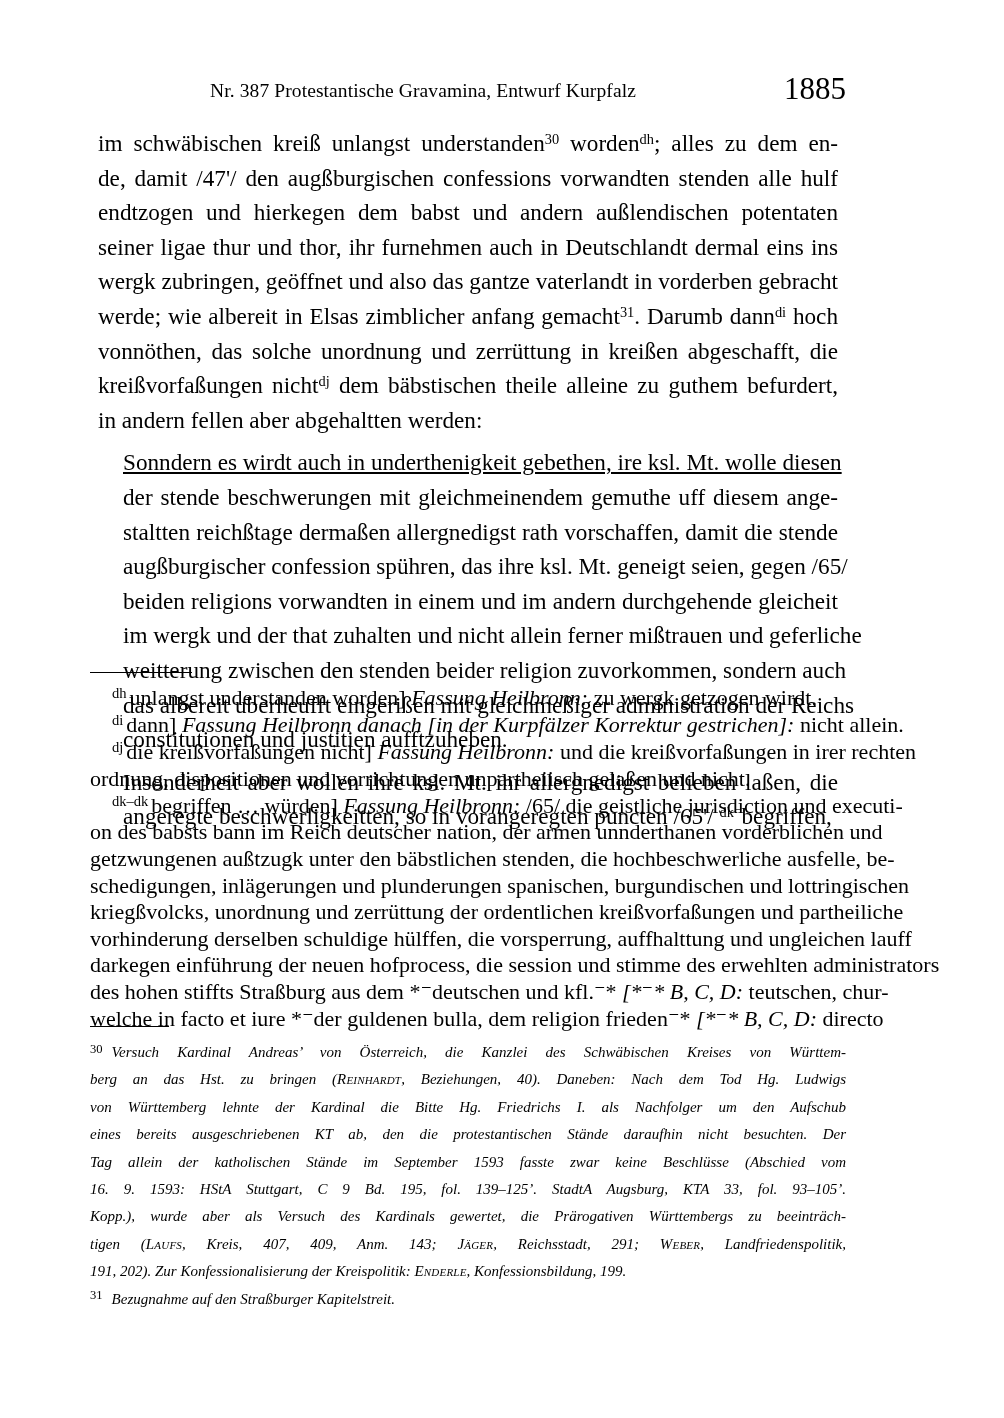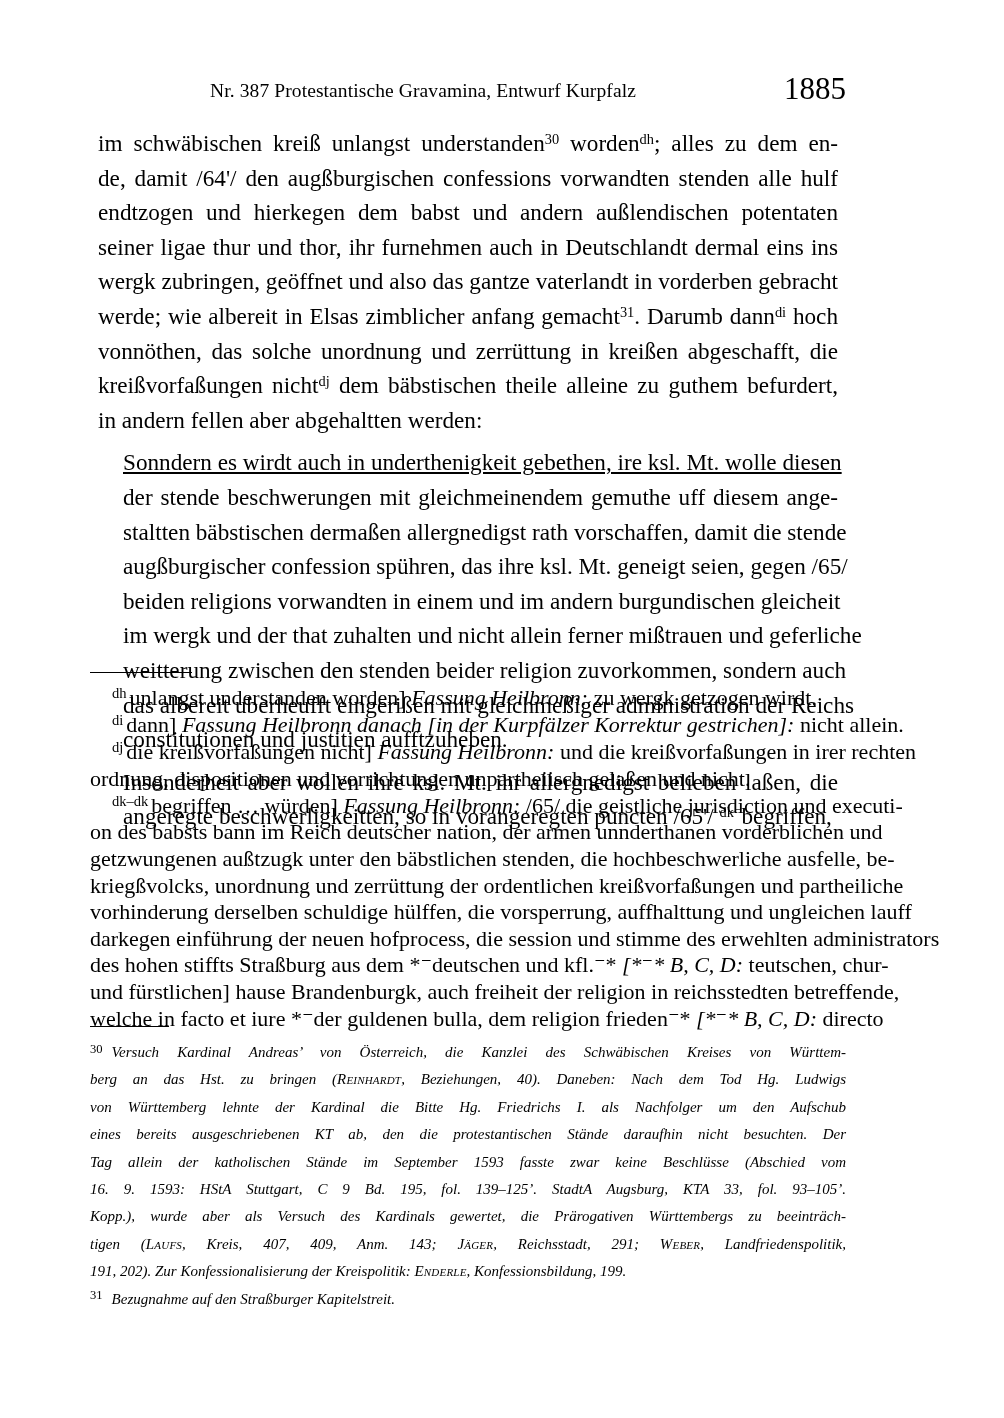--- a/index.html
+++ b/index.html
@@ -176,35 +176,35 @@
 
   <div class="running-head">
     <div class="rh-title">Nr. 387 Protestantische Gravamina, Entwurf Kurpfalz</div>
     <div class="rh-folio">1885</div>
   </div>
 
   <div class="textblock">
     <div class="body-text" id="body-text">
         <p>
           <span class="ln">im schwäbischen kreiß unlangst understanden<sup>30</sup> worden<sup>dh</sup>; alles zu dem en-</span>
-          <span class="ln">de, damit /64'/ den augßburgischen confessions vorwandten stenden alle hulf</span>
+          <span class="ln">de, damit /47'/ den augßburgischen confessions vorwandten stenden alle hulf</span>
           <span class="ln">endtzogen und hierkegen dem babst und andern außlendischen potentaten</span>
           <span class="ln">seiner ligae thur und thor, ihr furnehmen auch in Deutschlandt dermal eins ins</span>
           <span class="ln">wergk zubringen, geöffnet und also das gantze vaterlandt in vorderben gebracht</span>
           <span class="ln">werde; wie albereit in Elsas zimblicher anfang gemacht<sup>31</sup>. Darumb dann<sup>di</sup> hoch</span>
           <span class="ln">vonnöthen, das solche unordnung und zerrüttung in kreißen abgeschafft, die</span>
           <span class="ln">kreißvorfaßungen nicht<sup>dj</sup> dem bäbstischen theile alleine zu guthem befurdert,</span>
           <span class="ln last">in andern fellen aber abgehaltten werden:</span>
         </p>
         <p class="indent">
           <span class="ln" style="text-indent: 25px; text-decoration: underline;">Sonndern es wirdt auch in underthenigkeit gebethen, ire ksl. Mt. wolle diesen</span>
           <span class="ln">der stende beschwerungen mit gleichmeinendem gemuthe uff diesem ange-</span>
-          <span class="ln">staltten bäbstischen dermaßen allergnedigst rath vorschaffen, damit die stende</span>
+          <span class="ln">staltten reichßtage dermaßen allergnedigst rath vorschaffen, damit die stende</span>
           <span class="ln">augßburgischer confession spühren, das ihre ksl. Mt. geneigt seien, gegen /65/</span>
-          <span class="ln">beiden religions vorwandten in einem und im andern burgundischen gleicheit</span>
+          <span class="ln">beiden religions vorwandten in einem und im andern durchgehende gleicheit</span>
           <span class="ln">im wergk und der that zuhalten und nicht allein ferner mißtrauen und geferliche</span>
           <span class="ln">weitterung zwischen den stenden beider religion zuvorkommen, sondern auch</span>
           <span class="ln">das albereit uberheufft eingerißen mit gleichmeßiger administration der Reichs</span>
           <span class="ln last">constitutionen und justitien aufftzuheben.</span>
         </p>
         <p class="indent">
           <span class="ln" style="text-indent: 25px;">Insonderheit aber wollen ihre ksl. Mt. ihr allergnedigst belieben laßen, die</span>
           <span class="ln last">angeregte beschwerligkeitten, so in vorangeregten puncten /65'/ <sup>dk⁻</sup>begriffen,</span>
         </p>
       </div>
@@ -220,25 +220,25 @@
           <span class="jl first last"><span class="marker">di</span><span class="ro">dann] </span><span class="it">Fassung Heilbronn danach [in der Kurpfälzer Korrektur gestrichen]:</span><span class="ro"> nicht allein.</span></span>
         </div>
         <div class="app-entry">
           <span class="jl first"><span class="marker">dj</span><span class="ro">die kreißvorfaßungen nicht] </span><span class="it">Fassung Heilbronn:</span><span class="ro"> und die kreißvorfaßungen in irer rechten</span></span>
           <span class="jl last"><span class="ro">ordnung, dispositionen und vorrichtungen unpartheiisch gelaßen und nicht.</span></span>
         </div>
         <div class="app-entry">
           <span class="jl first"><span class="marker">dk–dk</span><span class="ro">begriffen … würden] </span><span class="it">Fassung Heilbronn:</span><span class="ro"> /65/ die geistliche jurisdiction und executi-</span></span>
           <span class="jl"><span class="ro">on des babsts bann im Reich deutscher nation, der armen unnderthanen vorderblichen und</span></span>
           <span class="jl"><span class="ro">getzwungenen außtzugk unter den bäbstlichen stenden, die hochbeschwerliche ausfelle, be-</span></span>
+          <span class="jl"><span class="ro">schedigungen, inlägerungen und plunderungen spanischen, burgundischen und lottringischen</span></span>
           <span class="jl"><span class="ro">kriegßvolcks, unordnung und zerrüttung der ordentlichen kreißvorfaßungen und partheiliche</span></span>
           <span class="jl"><span class="ro">vorhinderung derselben schuldige hülffen, die vorsperrung, auffhalttung und ungleichen lauff</span></span>
           <span class="jl"><span class="ro">darkegen einführung der neuen hofprocess, die session und stimme des erwehlten administrators</span></span>
           <span class="jl"><span class="ro">des hohen stiffts Straßburg aus dem *⁻deutschen und kfl.⁻* </span><span class="it">[*⁻* B, C, D:</span><span class="ro"> teutschen, chur-</span></span>
-          <span class="jl"><span class="ro">und fürstlichen] hause Brandenburgk, auch freiheit der religion in reichsstedten betreffende,</span></span>
           <span class="jl last"><span class="ro">welche in facto et iure *⁻der guldenen bulla, dem religion frieden⁻* </span><span class="it">[*⁻* B, C, D:</span><span class="ro"> directo</span></span>
         </div>
       </div>
   </div>
 
   <div class="footnotes">
     <hr class="rule rule-footnotes">
     <div class="footnote-entries" id="footnote-entries">
         <div class="fn-entry">
           <span class="jl"><span class="fn-num">30</span><span class="it">Versuch Kardinal Andreas’ von Österreich, die Kanzlei des Schwäbischen Kreises von Württem-</span></span>

